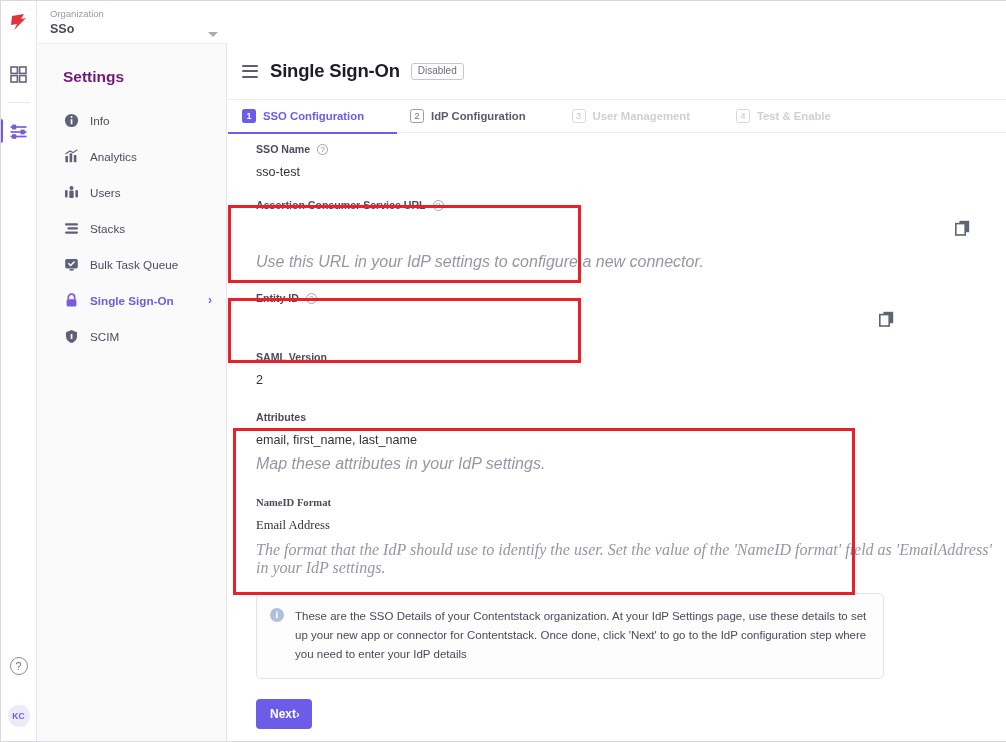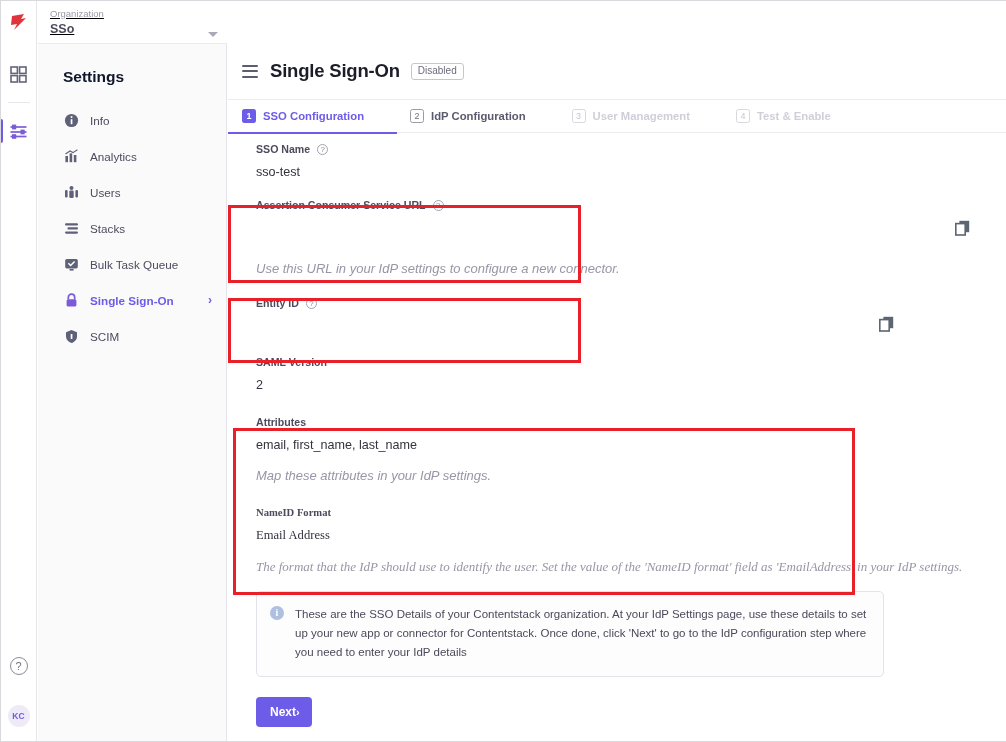--- a/index.html
+++ b/index.html
@@ -51,41 +51,41 @@
     margin-bottom: 14px; letter-spacing: .2px;
   }
 
   
   .topbar {
     position: absolute; left: 37px; top: 0;
     width: 968px; height: 42px;
     background: #ffffff;
     display: flex; align-items: center;
   }
-  .org-block { margin-left: 12px; width: 150px; text-decoration: underline; }
+  .org-block { margin-left: 12px; width: 150px; }
   .org-label { font-size: 9.5px; color: #9a9aa8; line-height: 12px; }
   .org-name  { font-size: 12.5px; color: #4a4a5a; font-weight: bold; line-height: 15px; margin-top: 2px;}
   .org-caret {
     margin-left: auto; margin-right: 0;
     width: 0; height: 0;
     border-left: 5px solid transparent; border-right: 5px solid transparent;
     border-top: 5px solid #a9a9b8;
   }
   .org-row { display: flex; align-items: flex-end; width: 168px; }
 
   
   .sidebar {
     position: absolute; left: 37px; top: 42px;
     width: 189px; height: 698px;
     background: #fafafb;
     border-right: 1px solid #e4e4ea;
     border-top: 1px solid #ececf0;
   }
   .sidebar-title {
-    font-size: 15.5px; font-weight: bold; color: #0f172a;
+    font-size: 15.5px; font-weight: bold; color: #701a75;
     margin: 24px 0 0 25px;
   }
   .nav { margin-top: 16px; }
   .nav-item {
     display: flex; align-items: center;
     height: 36px; padding-left: 25px; padding-right: 14px;
     color: #4c4c5e; font-size: 11.7px;
   }
   .nav-item .nav-ico {
     width: 16px; height: 16px; margin-right: 11px;
@@ -140,21 +140,21 @@
   .field-label {
     font-size: 10.6px; font-weight: bold; color: #4b4b5d;
     display: flex; align-items: center;
   }
   .qmark {
     margin-left: 7px; width: 11px; height: 11px; border-radius: 50%;
     border: 1px solid #a3a3b2; color: #8b8b9b;
     font-size: 8px; line-height: 9px; text-align: center; font-weight: normal;
   }
   .field-value { font-size: 12.6px; color: #33333f; margin-top: 10px; }
-  .field-help { font-size: 13px; color: #9696a6; font-style: italic; margin-top: 16px; }
+  .field-help { font-size: 16px; color: #9696a6; font-style: italic; margin-top: 8px; }
   .copy-row { display: flex; align-items: center; min-height: 30px; margin-top: 4px; }
   .copy-btn { margin-left: auto; margin-right: 22px; }
 
   
   .redbox { position: absolute; border: 3px solid #e8202a; pointer-events: none; }
 
   
   .banner {
     margin: 16px 14px 0 14px;
     border: 1px solid #e3e3ea; border-radius: 5px;

